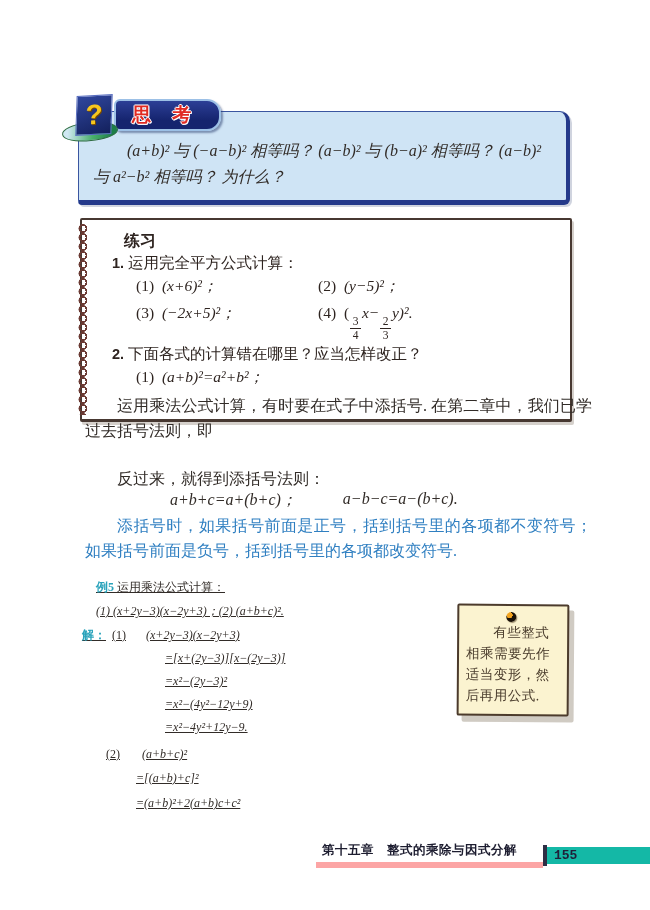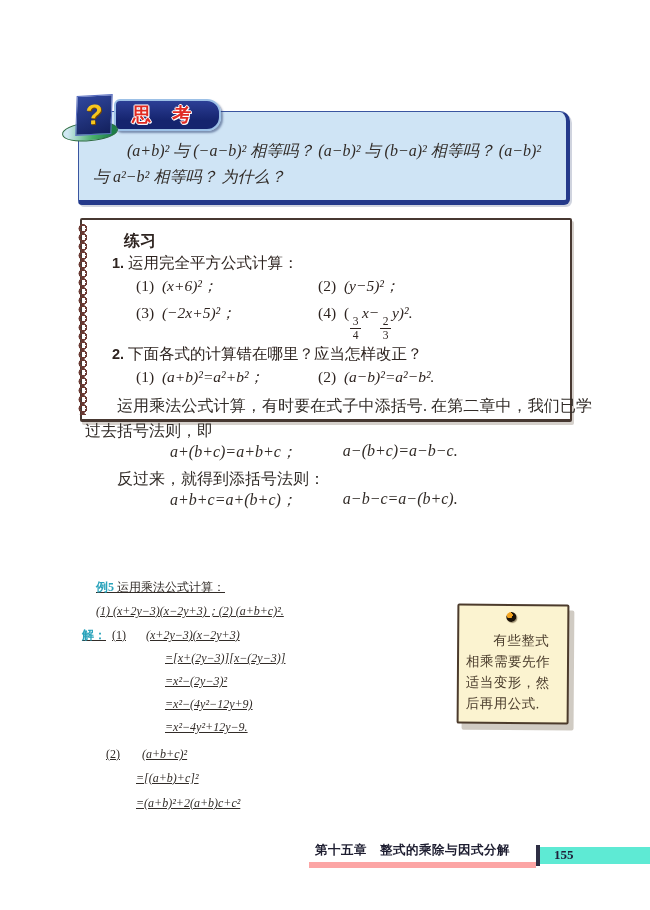--- a/index.html
+++ b/index.html
@@ -94,42 +94,42 @@
   .p1line{margin-left:87px;}
   .p2row{margin-top:3px;line-height:24px;margin-left:28px;}
   .p2row .firstf{margin-left:18px;}
   .p2line{margin-left:58px;line-height:25px;}
 
   
   .note{
     position:absolute;left:457px;top:604px;width:112px;box-sizing:border-box;
     background:#fbf3d0;border:2px solid #4c3b2c;border-radius:2px;
     box-shadow:5px 6px 0 rgba(170,160,145,.55);
-    padding:24px 7px 8px 7px;transform:rotate(.4deg);
+    padding:16px 7px 8px 7px;transform:rotate(.4deg);
   }
   .pin{
     position:absolute;top:6px;left:47px;width:10px;height:10px;border-radius:50%;
     background:radial-gradient(circle at 32% 32%, #f2a31f 0 3px, #191006 3.2px);
     box-shadow:1px 1px 1px rgba(90,70,40,.6);
   }
   .note-text{
     font-size:13.5px;line-height:21px;color:#4a3c2c;text-indent:2em;margin:0;
     letter-spacing:.5px;
   }
 
   
   .footer{position:absolute;right:0;top:842px;display:flex;align-items:center;}
   .chapter{
     font-family:"Liberation Sans",sans-serif;font-weight:bold;font-size:12.5px;color:#1d1d30;
     border-bottom:6px solid #fca5a5;padding:0 26px 3px 6px;letter-spacing:.5px;
   }
   .vbar{width:4px;height:21px;background:#2e2e44;}
   .pagebar{
-    width:96px;height:17px;background:#5eead4;display:flex;align-items:center;
-    padding-left:14px;font-family:Liberation Serif, serif;font-weight:bold;
+    width:96px;height:17px;background:#14b8a6;display:flex;align-items:center;
+    padding-left:7px;font-family:Liberation Mono, monospace;font-weight:bold;
     font-size:13px;color:#20203a;
   }
 </style>
 </head>
 <body>
 
 <div class="page">
 
   <div class="think-wrap">
     <div class="think-box">
@@ -182,41 +182,34 @@
     </div>
     <div class="pr-q">
       <span class="qno">2.</span>
       <span>下面各式的计算错在哪里？应当怎样改正？</span>
     </div>
     <div class="pr-grid pr-row3">
       <span>
         <span class="enum">(1)</span>
         <span class="math">(a+b)²=a²+b²；</span>
       </span>
-      <span>
-        <span class="enum">(2)</span>
-        <span class="math">(a−b)²=a²−b².</span>
-      </span>
     </div>
   </div>
 
   <div class="para indent" style="top:393px;">运用乘法公式计算，有时要在式子中添括号. 在第二章中，我们已学过去括号法则，即</div>
 
-  <div class="formula-row" style="top:442px;">
-    <span class="fl">a+(b+c)=a+b+c；</span>
-    <span class="fr">a−(b+c)=a−b−c.</span>
-  </div>
 
   <div class="para indent" style="top:466px;">反过来，就得到添括号法则：</div>
 
   <div class="formula-row" style="top:490px;">
     <span class="fl">a+b+c=a+(b+c)；</span>
     <span class="fr">a−b−c=a−(b+c).</span>
   </div>
 
+  <div class="para indent blue" style="top:513px;">添括号时，如果括号前面是正号，括到括号里的各项都不变符号；如果括号前面是负号，括到括号里的各项都改变符号.</div>
 
   <div class="ex">
     <div class="ex-head">
       <span class="teal">例5</span>
       <span class="up">运用乘法公式计算：</span>
     </div>
     <div class="ex-problems">(1) (x+2y−3)(x−2y+3)；(2) (a+b+c)².</div>
     <div class="sol-row">
       <span class="teal solve">解：</span><span class="enum">(1)</span><span class="math firstf">(x+2y−3)(x−2y+3)</span>
     </div>

